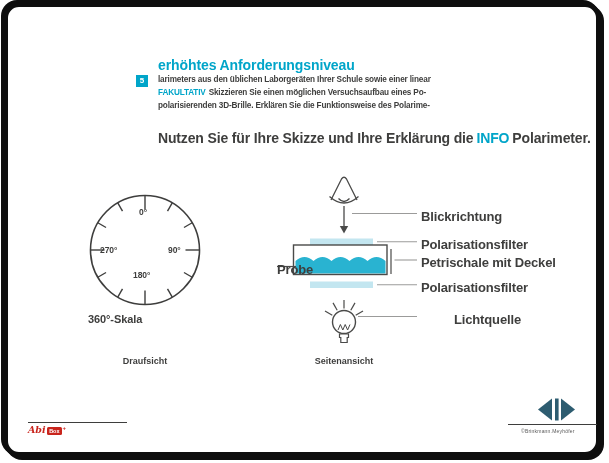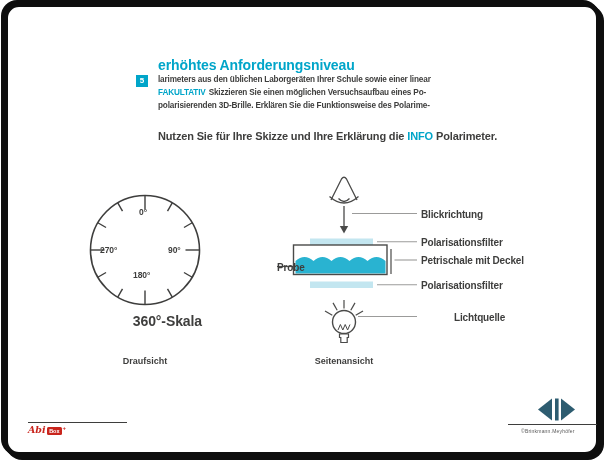--- a/index.html
+++ b/index.html
@@ -8,26 +8,26 @@
   .card{position:absolute;left:3px;top:2px;width:598px;height:455px;box-sizing:border-box;
         background:#ffffff;border:5px solid #0e0e0e;border-radius:16px;
         box-shadow:3px 3px 0 0 #0e0e0e,-2px -2px 0 0 #0e0e0e;}
   .abs{position:absolute;white-space:nowrap;}
   .accent{color:#00a5c9;}
   .heading{left:158px;top:57px;font-size:14px;letter-spacing:-0.1px;}
   .badge{left:136px;top:75px;width:12px;height:12px;background:#00a5c9;color:#fff;
          font-size:8px;text-align:center;line-height:12.5px;}
   .para{left:158px;top:73px;font-size:8.2px;letter-spacing:-0.15px;line-height:13px;}
   .para .kw{margin-right:3px;}
-  .note{left:158px;top:130px;font-size:11px;letter-spacing:-0.15px;}
+  .note{left:158px;top:130px;font-size:14px;letter-spacing:-0.15px;}
   .note .kw{margin:0 3px;}
   .deg{font-size:8.5px;letter-spacing:-0.1px;}
   .cap{font-size:9px;text-align:center;}
-  .smallcap{font-size:14px;text-align:right;letter-spacing:-0.1px;}
-  .dlabel{font-size:10px;letter-spacing:-0.15px;}
+  .smallcap{font-size:11px;text-align:left;letter-spacing:-0.1px;}
+  .dlabel{font-size:13px;letter-spacing:-0.15px;}
   svg{display:block;}
   .layer{position:absolute;left:0;top:0;pointer-events:none;}
   .footline{position:absolute;height:1.2px;background:#3e3e3d;}
   .logo{left:28px;top:425px;display:flex;align-items:flex-start;}
   .logo .abi{font-family:"DejaVu Serif",serif;font-style:italic;font-size:9.5px;color:#c9251d;line-height:10px;}
   .logo .box{background:#c9251d;color:#fff;font-size:5.5px;line-height:7px;padding:0.5px 2.5px;
              border-radius:1.5px;margin-left:1px;margin-top:2px;}
   .logo .sup{font-size:6px;color:#c9251d;line-height:6px;margin-left:0.5px;}
   .credit{left:521px;top:428px;font-size:5px;font-weight:normal;color:#5a5a5a;letter-spacing:0.2px;}
   .navbtn{position:absolute;left:536px;top:397px;width:42px;height:25px;border:0;background:transparent;padding:0;cursor:pointer;}

